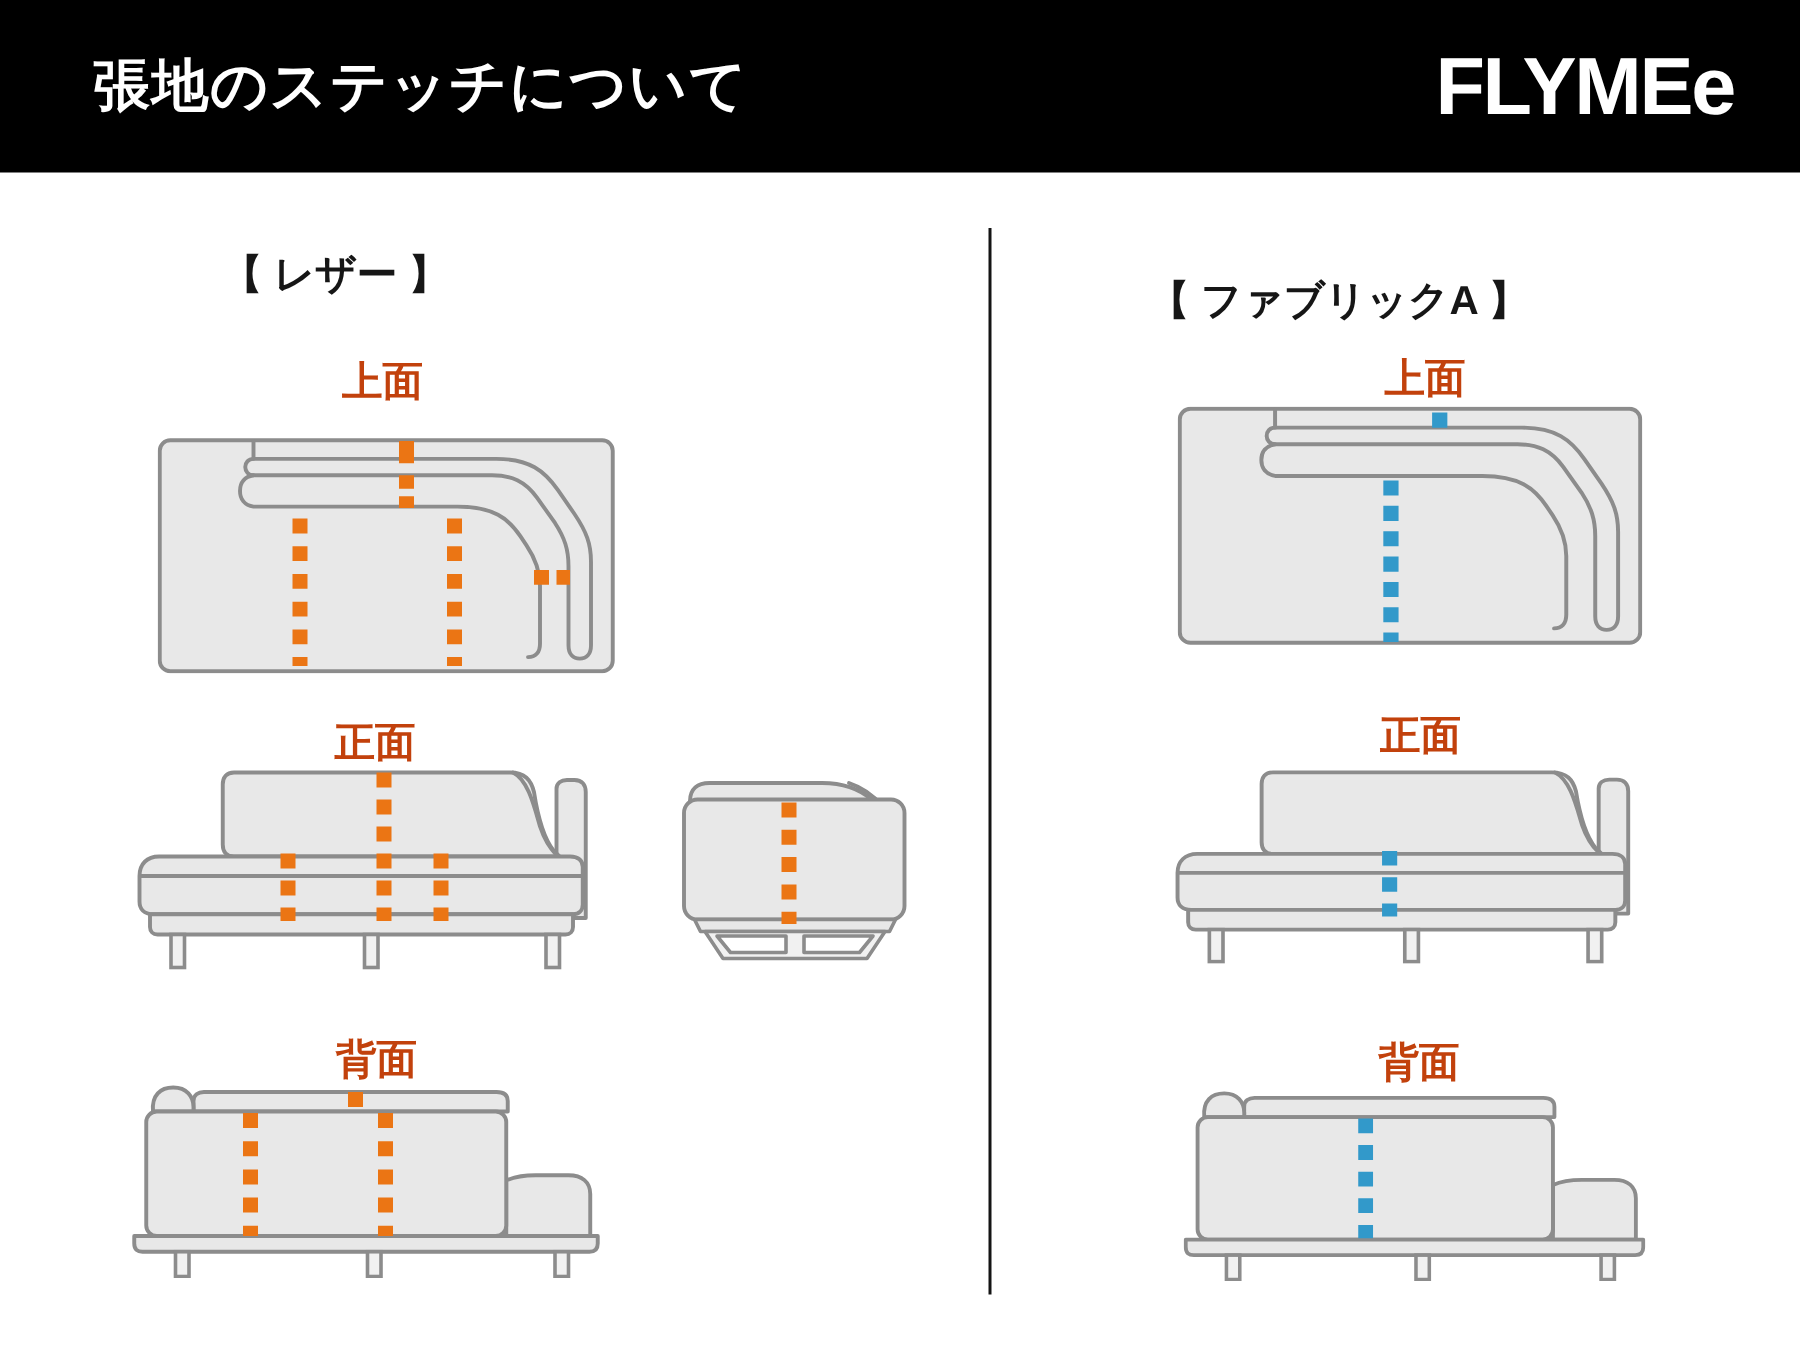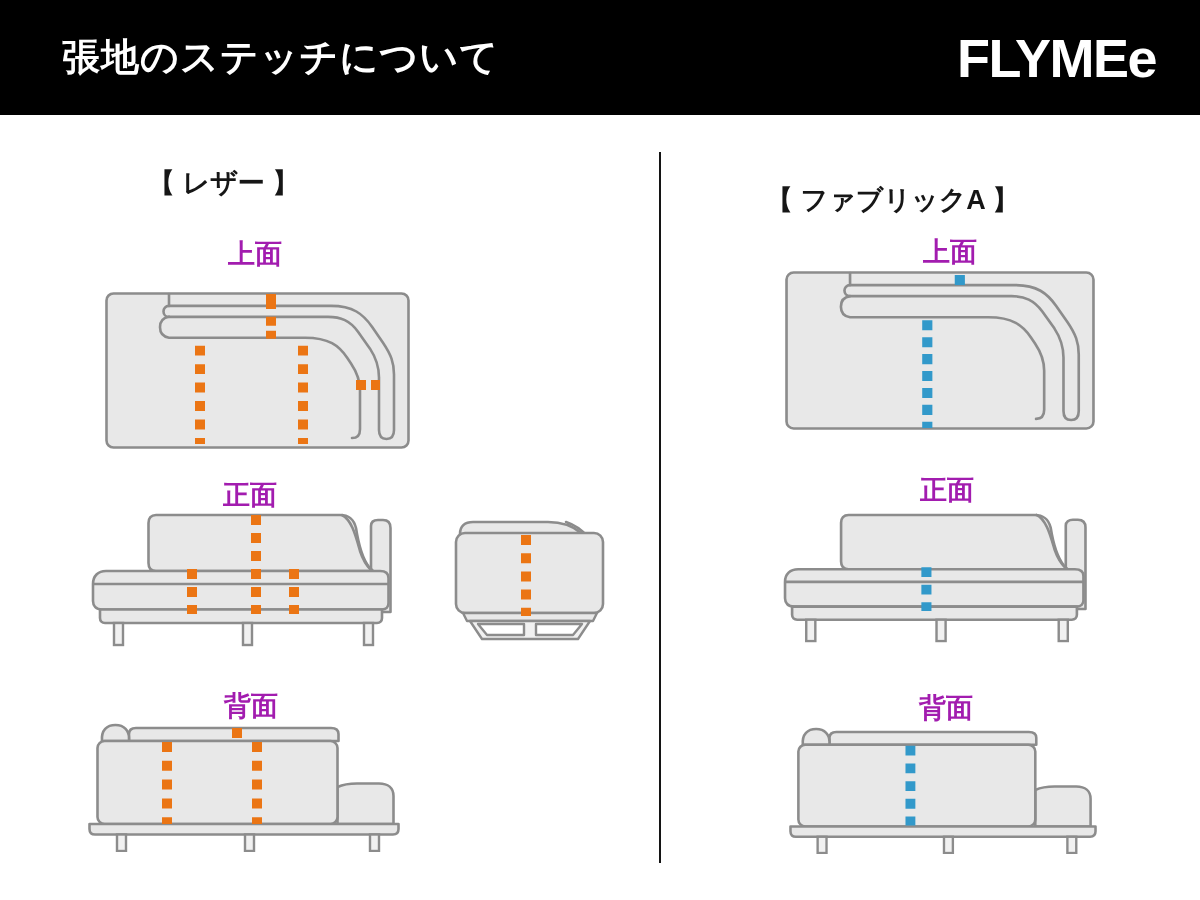--- a/index.html
+++ b/index.html
@@ -6,21 +6,21 @@
   #page{position:relative;width:1200px;height:900px;background:#fff;overflow:hidden;
         font-family:"Liberation Sans","DejaVu Sans",sans-serif;}
   
   #header{position:absolute;left:0;top:0;width:1200px;height:115px;background:var(--header-bg,#000);
           display:flex;align-items:center;justify-content:space-between;}
   #title{color:var(--header-text,#fff);font-size:38px;font-weight:bold;margin-left:62px;letter-spacing:1px;text-align:center;}
   #logo{color:var(--header-text,#fff);font-size:54px;font-weight:bold;letter-spacing:-1.5px;margin-right:44px;}
   
   #divider{position:absolute;left:659px;top:152px;width:2px;height:711px;background:#141414;}
   .heading{position:absolute;font-size:27px;font-weight:bold;color:#161616;text-align:left;width:340px;}
-  .vlabel{position:absolute;font-size:27px;font-weight:600;color:#a21caf;text-align:center;width:140px;}
+  .vlabel{position:absolute;font-size:27px;font-weight:600;color:#c2410c;text-align:center;width:140px;}
   .view{position:absolute;margin:0;padding:0;}
   .view svg{display:block;width:100%;height:100%;}
   .st{fill:none;stroke-width:10;stroke-linecap:butt;}
   .leather .st{stroke:var(--leather-stitch,#eb7514);}
   .fabric .st{stroke:var(--fabric-stitch,#3299ca);}
   #defs-svg{position:absolute;width:0;height:0;}
 </style>
 </head>
 <body>
 

